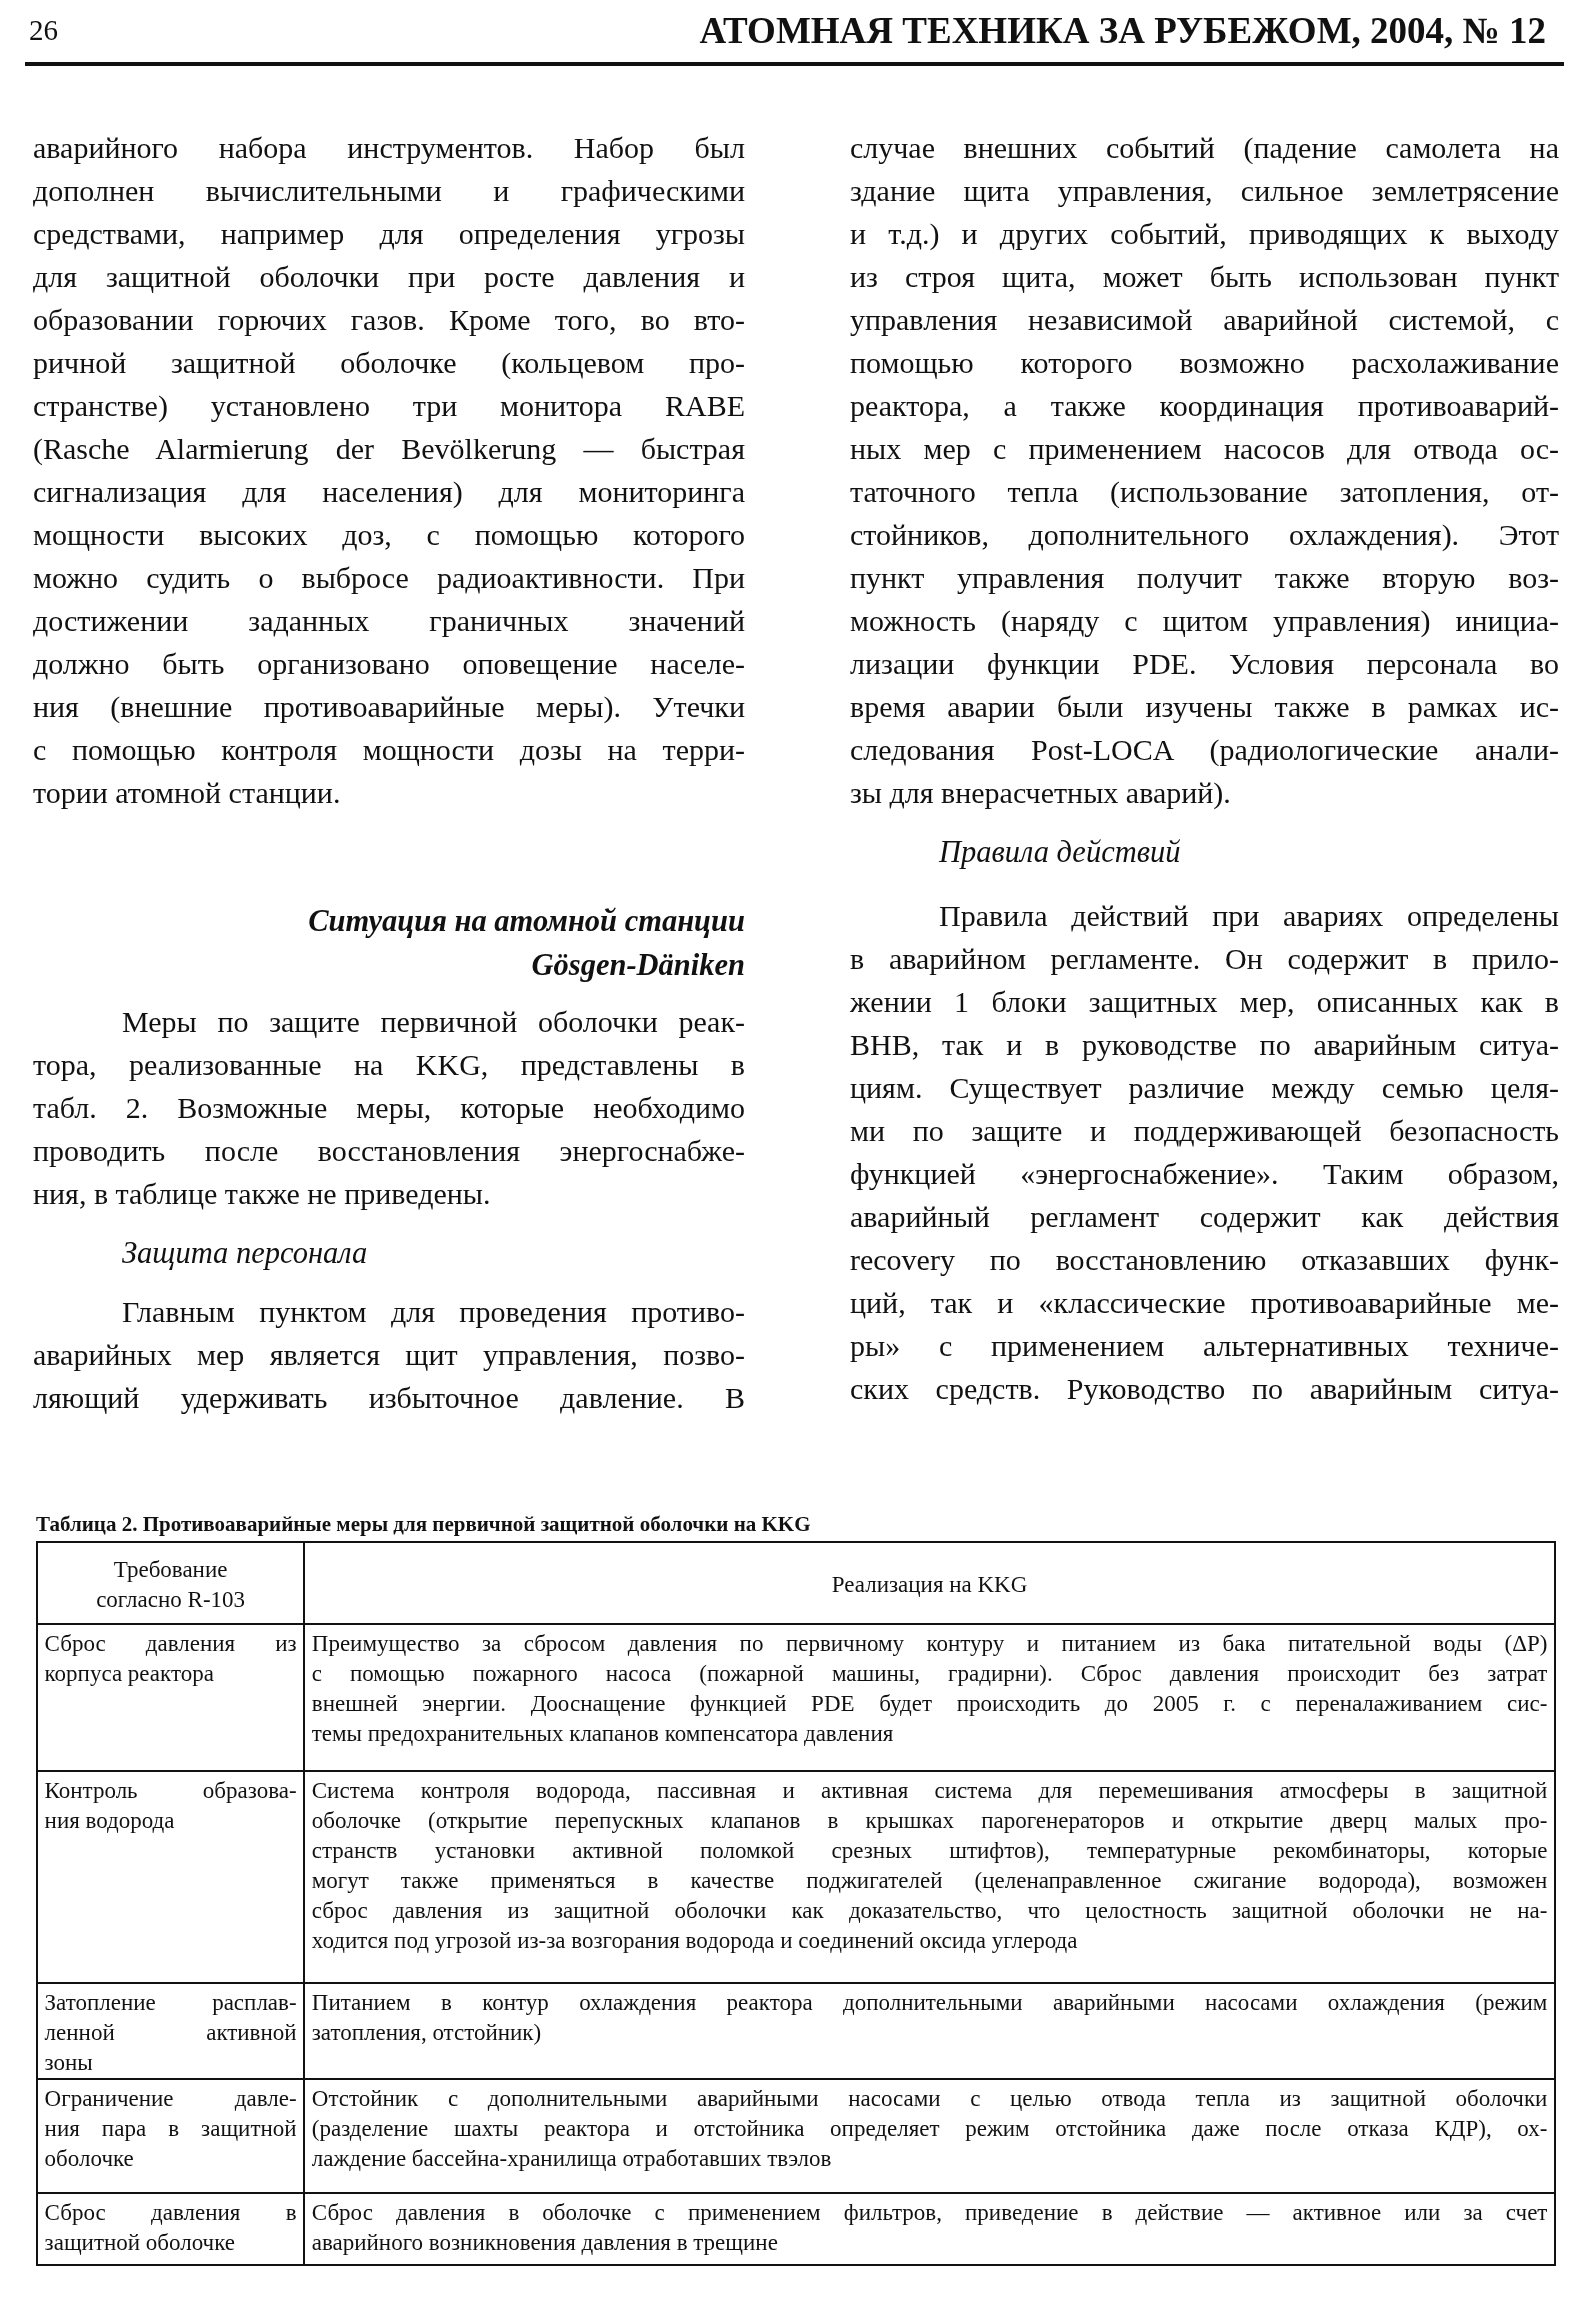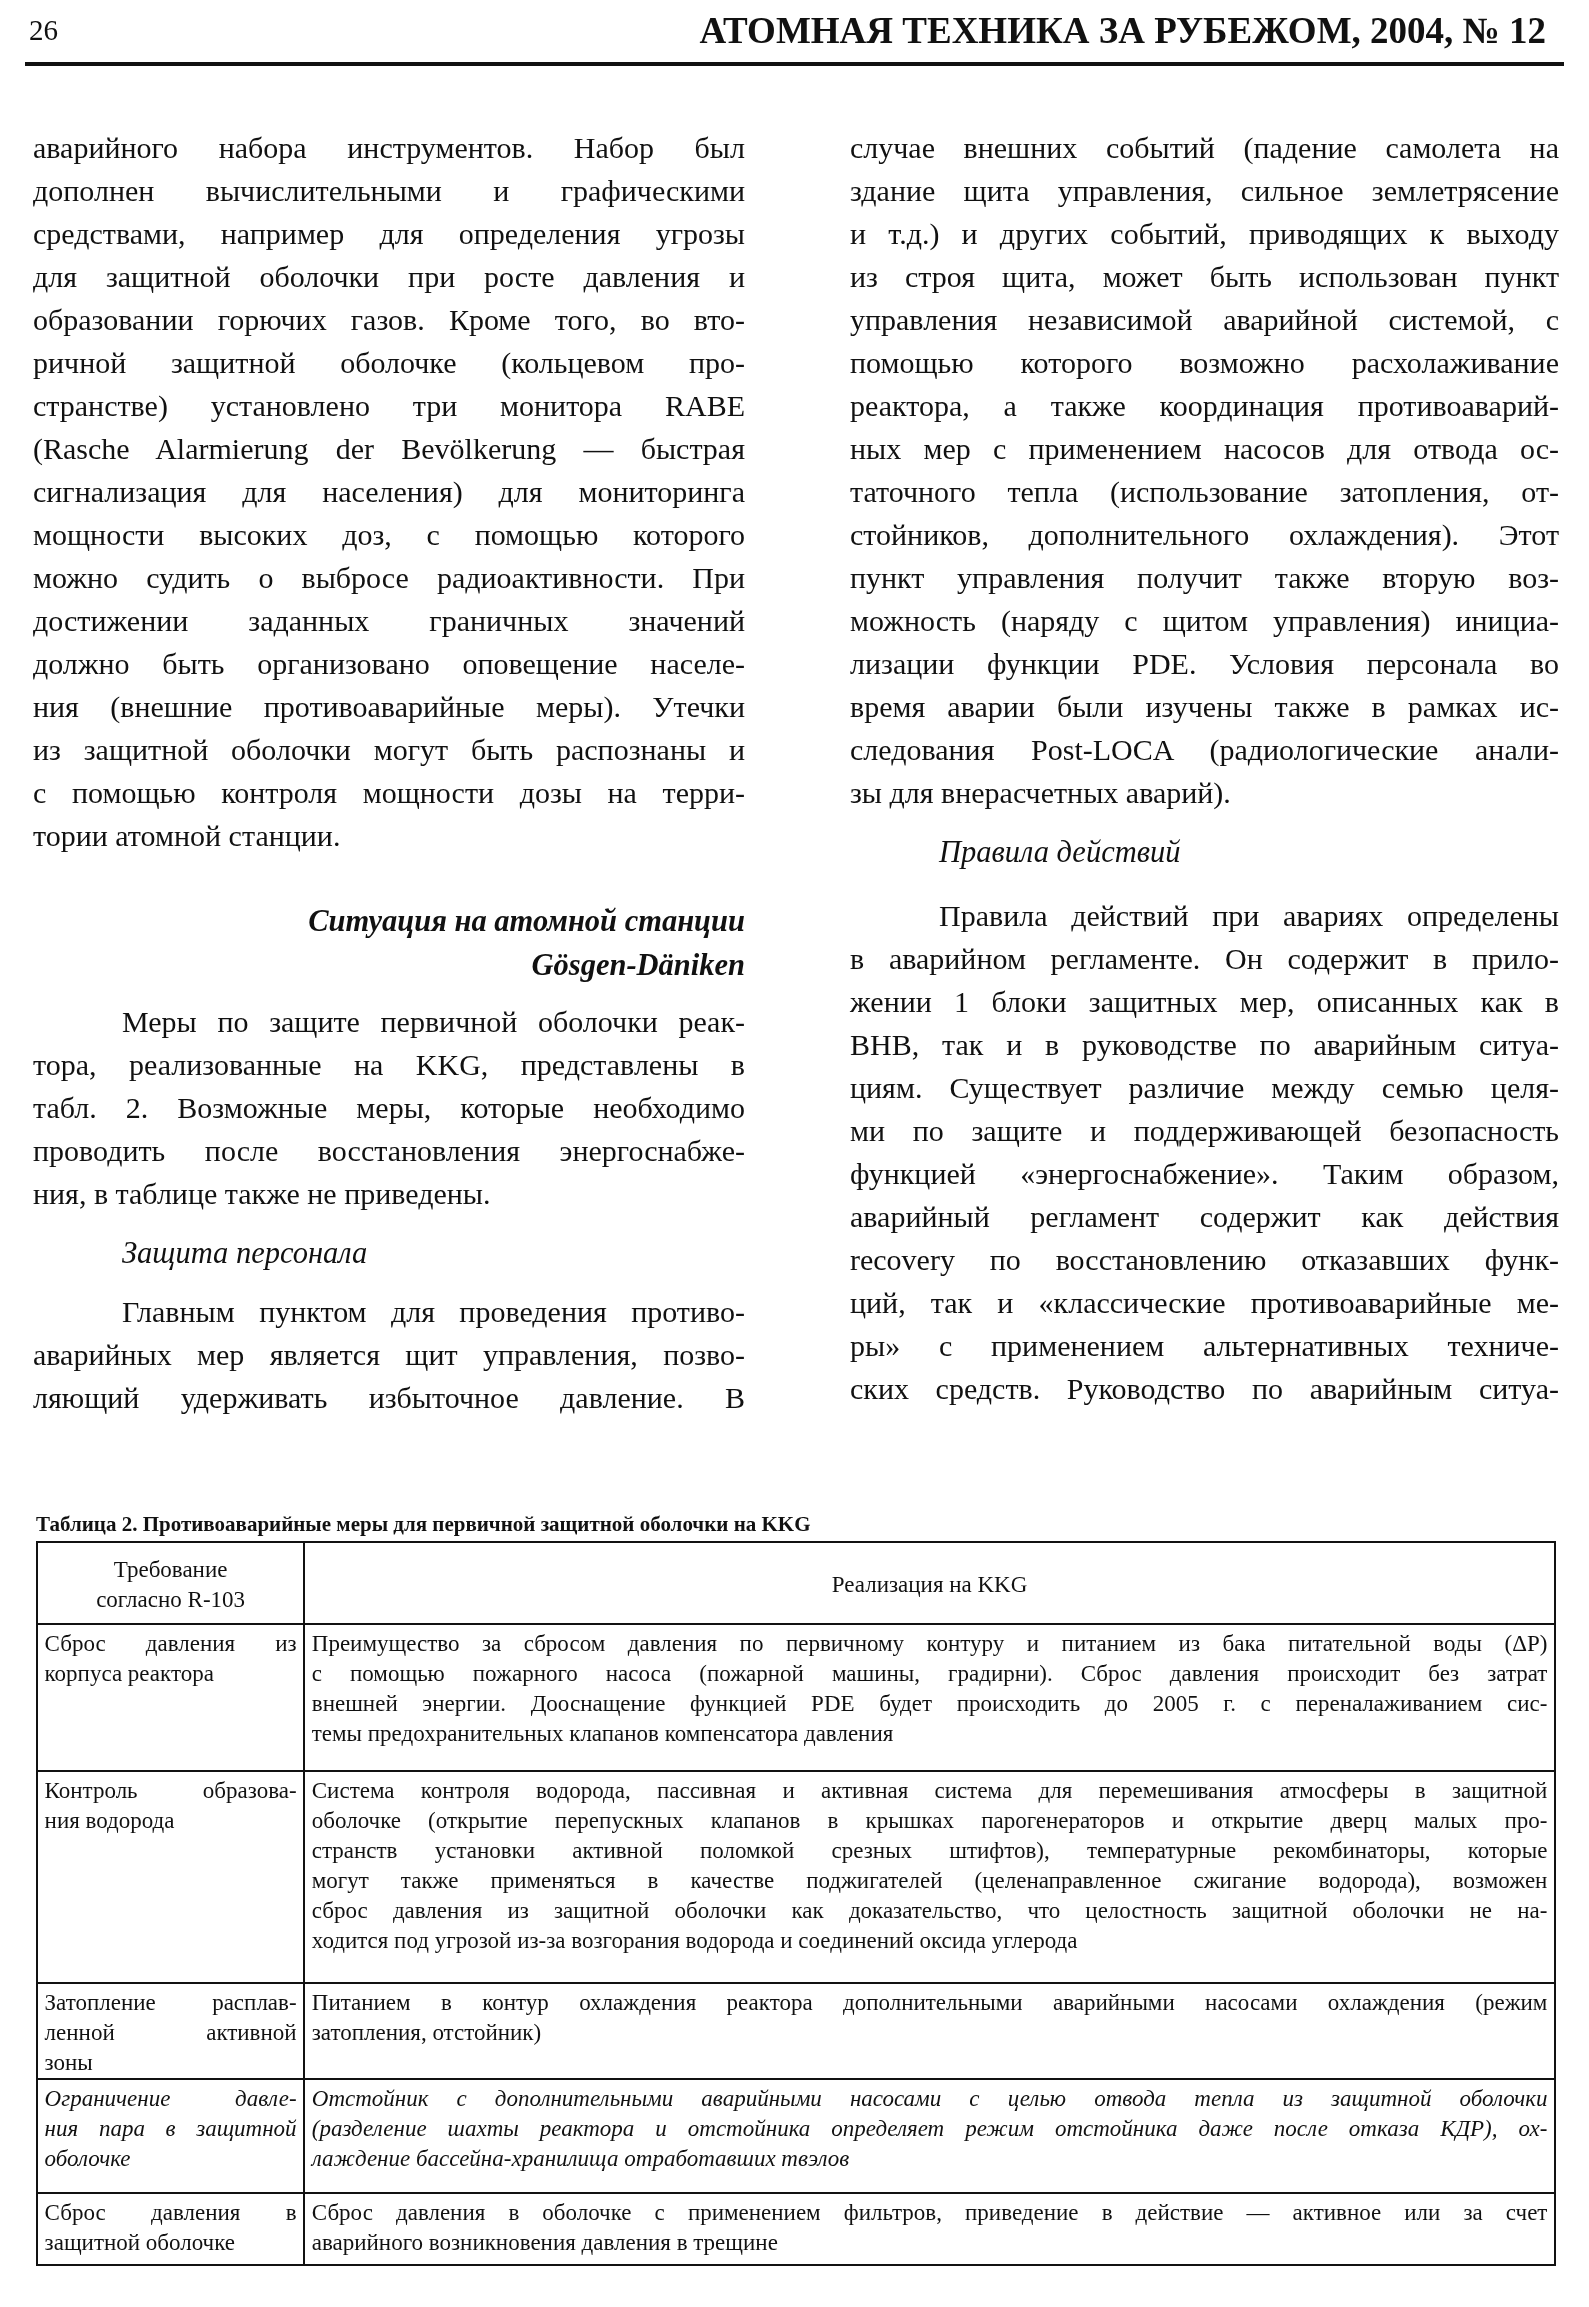--- a/index.html
+++ b/index.html
@@ -41,21 +41,20 @@
   <span class="ln">образовании горючих газов. Кроме того, во вто-</span>
   <span class="ln">ричной защитной оболочке (кольцевом про-</span>
   <span class="ln">странстве) установлено три монитора RABE</span>
   <span class="ln">(Rasche Alarmierung der Bevölkerung — быстрая</span>
   <span class="ln">сигнализация для населения) для мониторинга</span>
   <span class="ln">мощности высоких доз, с помощью которого</span>
   <span class="ln">можно судить о выбросе радиоактивности. При</span>
   <span class="ln">достижении заданных граничных значений</span>
   <span class="ln">должно быть организовано оповещение населе-</span>
   <span class="ln">ния (внешние противоаварийные меры). Утечки</span>
-  <span class="ln">из защитной оболочки могут быть распознаны и</span>
   <span class="ln">с помощью контроля мощности дозы на терри-</span>
   <span class="ln last">тории атомной станции.</span>
 </div>
 
 <div class="col col-left" style="top:899px;text-align:right;">
   <span class="heading-bi">Ситуация на атомной станции</span>
   <span class="heading-bi">Gösgen-Däniken</span>
 </div>
 
 <div class="col col-left" style="top:1000px;">
@@ -157,21 +156,21 @@
     <td class="c1">
       <span class="tl">Затопление расплав-</span>
       <span class="tl">ленной активной</span>
       <span class="tl last">зоны</span>
     </td>
     <td>
       <span class="tl">Питанием в контур охлаждения реактора дополнительными аварийными насосами охлаждения (режим</span>
       <span class="tl last">затопления, отстойник)</span>
     </td>
   </tr>
-  <tr style="height:114px;font-style:italic;">
+  <tr style="height:114px;">
     <td class="c1">
       <span class="tl">Ограничение давле-</span>
       <span class="tl">ния пара в защитной</span>
       <span class="tl last">оболочке</span>
     </td>
     <td>
       <span class="tl">Отстойник с дополнительными аварийными насосами с целью отвода тепла из защитной оболочки</span>
       <span class="tl">(разделение шахты реактора и отстойника определяет режим отстойника даже после отказа КДР), ох-</span>
       <span class="tl last">лаждение бассейна-хранилища отработавших твэлов</span>
     </td>

